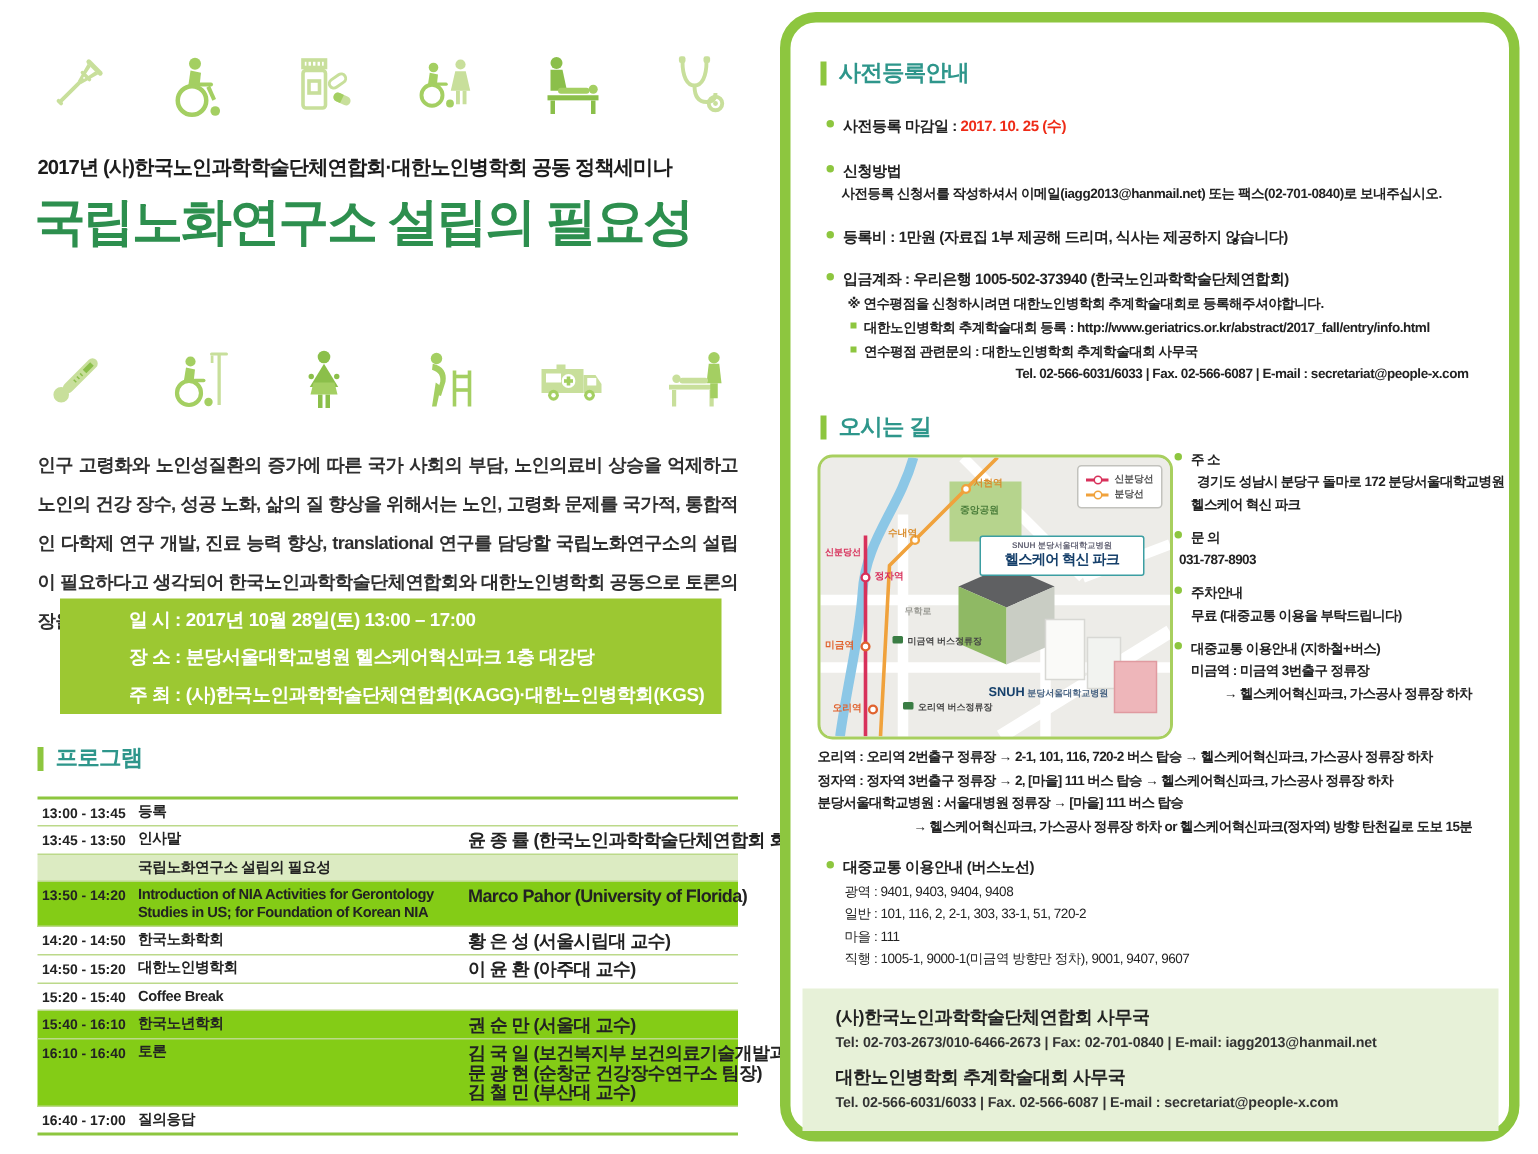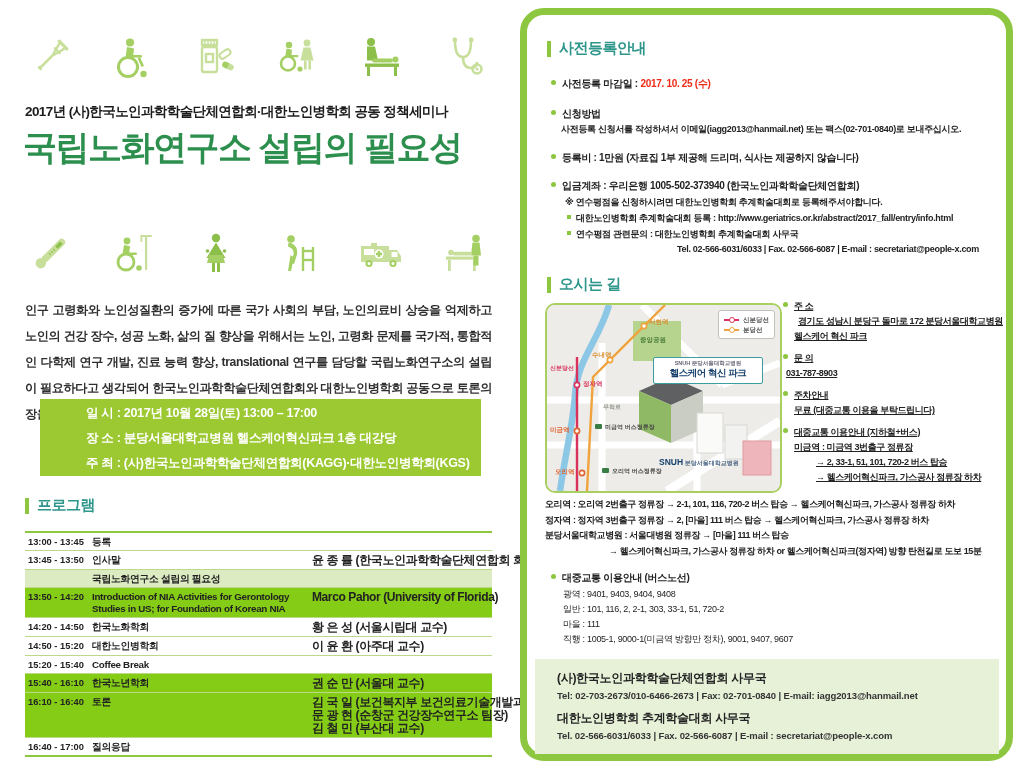--- a/index.html
+++ b/index.html
@@ -28,21 +28,21 @@
   .prog-speaker{font-size:12px;font-weight:700;color:#222;line-height:13px;letter-spacing:-0.4px;white-space:nowrap;}
   
   .right-panel{position:absolute;left:520px;top:8px;width:493px;height:753px;background:#fff;
                border:7px solid #8dc63f;border-radius:24px;box-sizing:border-box;}
   .dot{display:inline-block;width:5px;height:5px;border-radius:50%;background:#8dc63f;
        margin-right:6px;vertical-align:2px;}
   .sq{display:inline-block;width:4px;height:4px;background:#8dc63f;margin-right:5px;vertical-align:2px;}
   .b-main{font-size:10px;font-weight:700;color:#222;letter-spacing:-0.3px;white-space:nowrap;}
   .b-sub{font-size:9px;font-weight:700;color:#222;letter-spacing:-0.3px;white-space:nowrap;}
   .red{color:#ee2b17;}
-  .info-col{width:222px;font-size:9px;font-weight:700;color:#222;letter-spacing:-0.4px;line-height:15px;text-decoration:underline;}
+  .info-col{width:222px;font-size:9px;font-weight:700;color:#222;letter-spacing:-0.4px;line-height:15px;}
   .info-col .grp{margin-bottom:7px;}
   .info-col .ind{padding-left:22px;}
   .transit{font-size:9px;font-weight:700;color:#222;letter-spacing:-0.4px;line-height:15.5px;white-space:nowrap;}
   .transit .ind2{padding-left:64px;}
   .bus-lines{font-size:9px;font-weight:400;color:#222;letter-spacing:-0.3px;line-height:15px;padding-left:12px;}
   .footer-box{background:#e7f1d8;padding:11px 0 0 22px;box-sizing:border-box;}
   .footer-box .org{font-size:12px;font-weight:700;color:#222;letter-spacing:-0.3px;}
   .footer-box .tel{font-size:9.5px;font-weight:700;color:#333;margin:3px 0 9px;letter-spacing:-0.1px;}
   
   .map{width:233px;height:186px;border:2px solid #a8cf5f;border-radius:10px;overflow:hidden;background:#edece8;}
@@ -409,21 +409,20 @@
         <div><span class="dot"></span><span>문 의</span></div>
         <div style="padding-left:3px;">031-787-8903</div>
       </div>
       <div class="grp">
         <div><span class="dot"></span><span>주차안내</span></div>
         <div style="padding-left:11px;">무료 (대중교통 이용을 부탁드립니다)</div>
       </div>
       <div class="grp">
         <div><span class="dot"></span><span>대중교통 이용안내 (지하철+버스)</span></div>
         <div style="padding-left:11px;">미금역 : 미금역 3번출구 정류장</div>
-        <div class="ind" style="padding-left:33px;">→ 2, 33-1, 51, 101, 720-2 버스 탑승</div>
         <div class="ind" style="padding-left:33px;">→ 헬스케어혁신파크, 가스공사 정류장 하차</div>
       </div>
     </div>
 
     <div class="abs transit" style="left:18px;top:482px;">
       <div>오리역 : 오리역 2번출구 정류장 → 2-1, 101, 116, 720-2 버스 탑승 → 헬스케어혁신파크, 가스공사 정류장 하차</div>
       <div>정자역 : 정자역 3번출구 정류장 → 2, [마을] 111 버스 탑승 → 헬스케어혁신파크, 가스공사 정류장 하차</div>
       <div>분당서울대학교병원 : 서울대병원 정류장 → [마을] 111 버스 탑승</div>
       <div class="ind2">→ 헬스케어혁신파크, 가스공사 정류장 하차 or 헬스케어혁신파크(정자역) 방향 탄천길로 도보 15분</div>
     </div>

